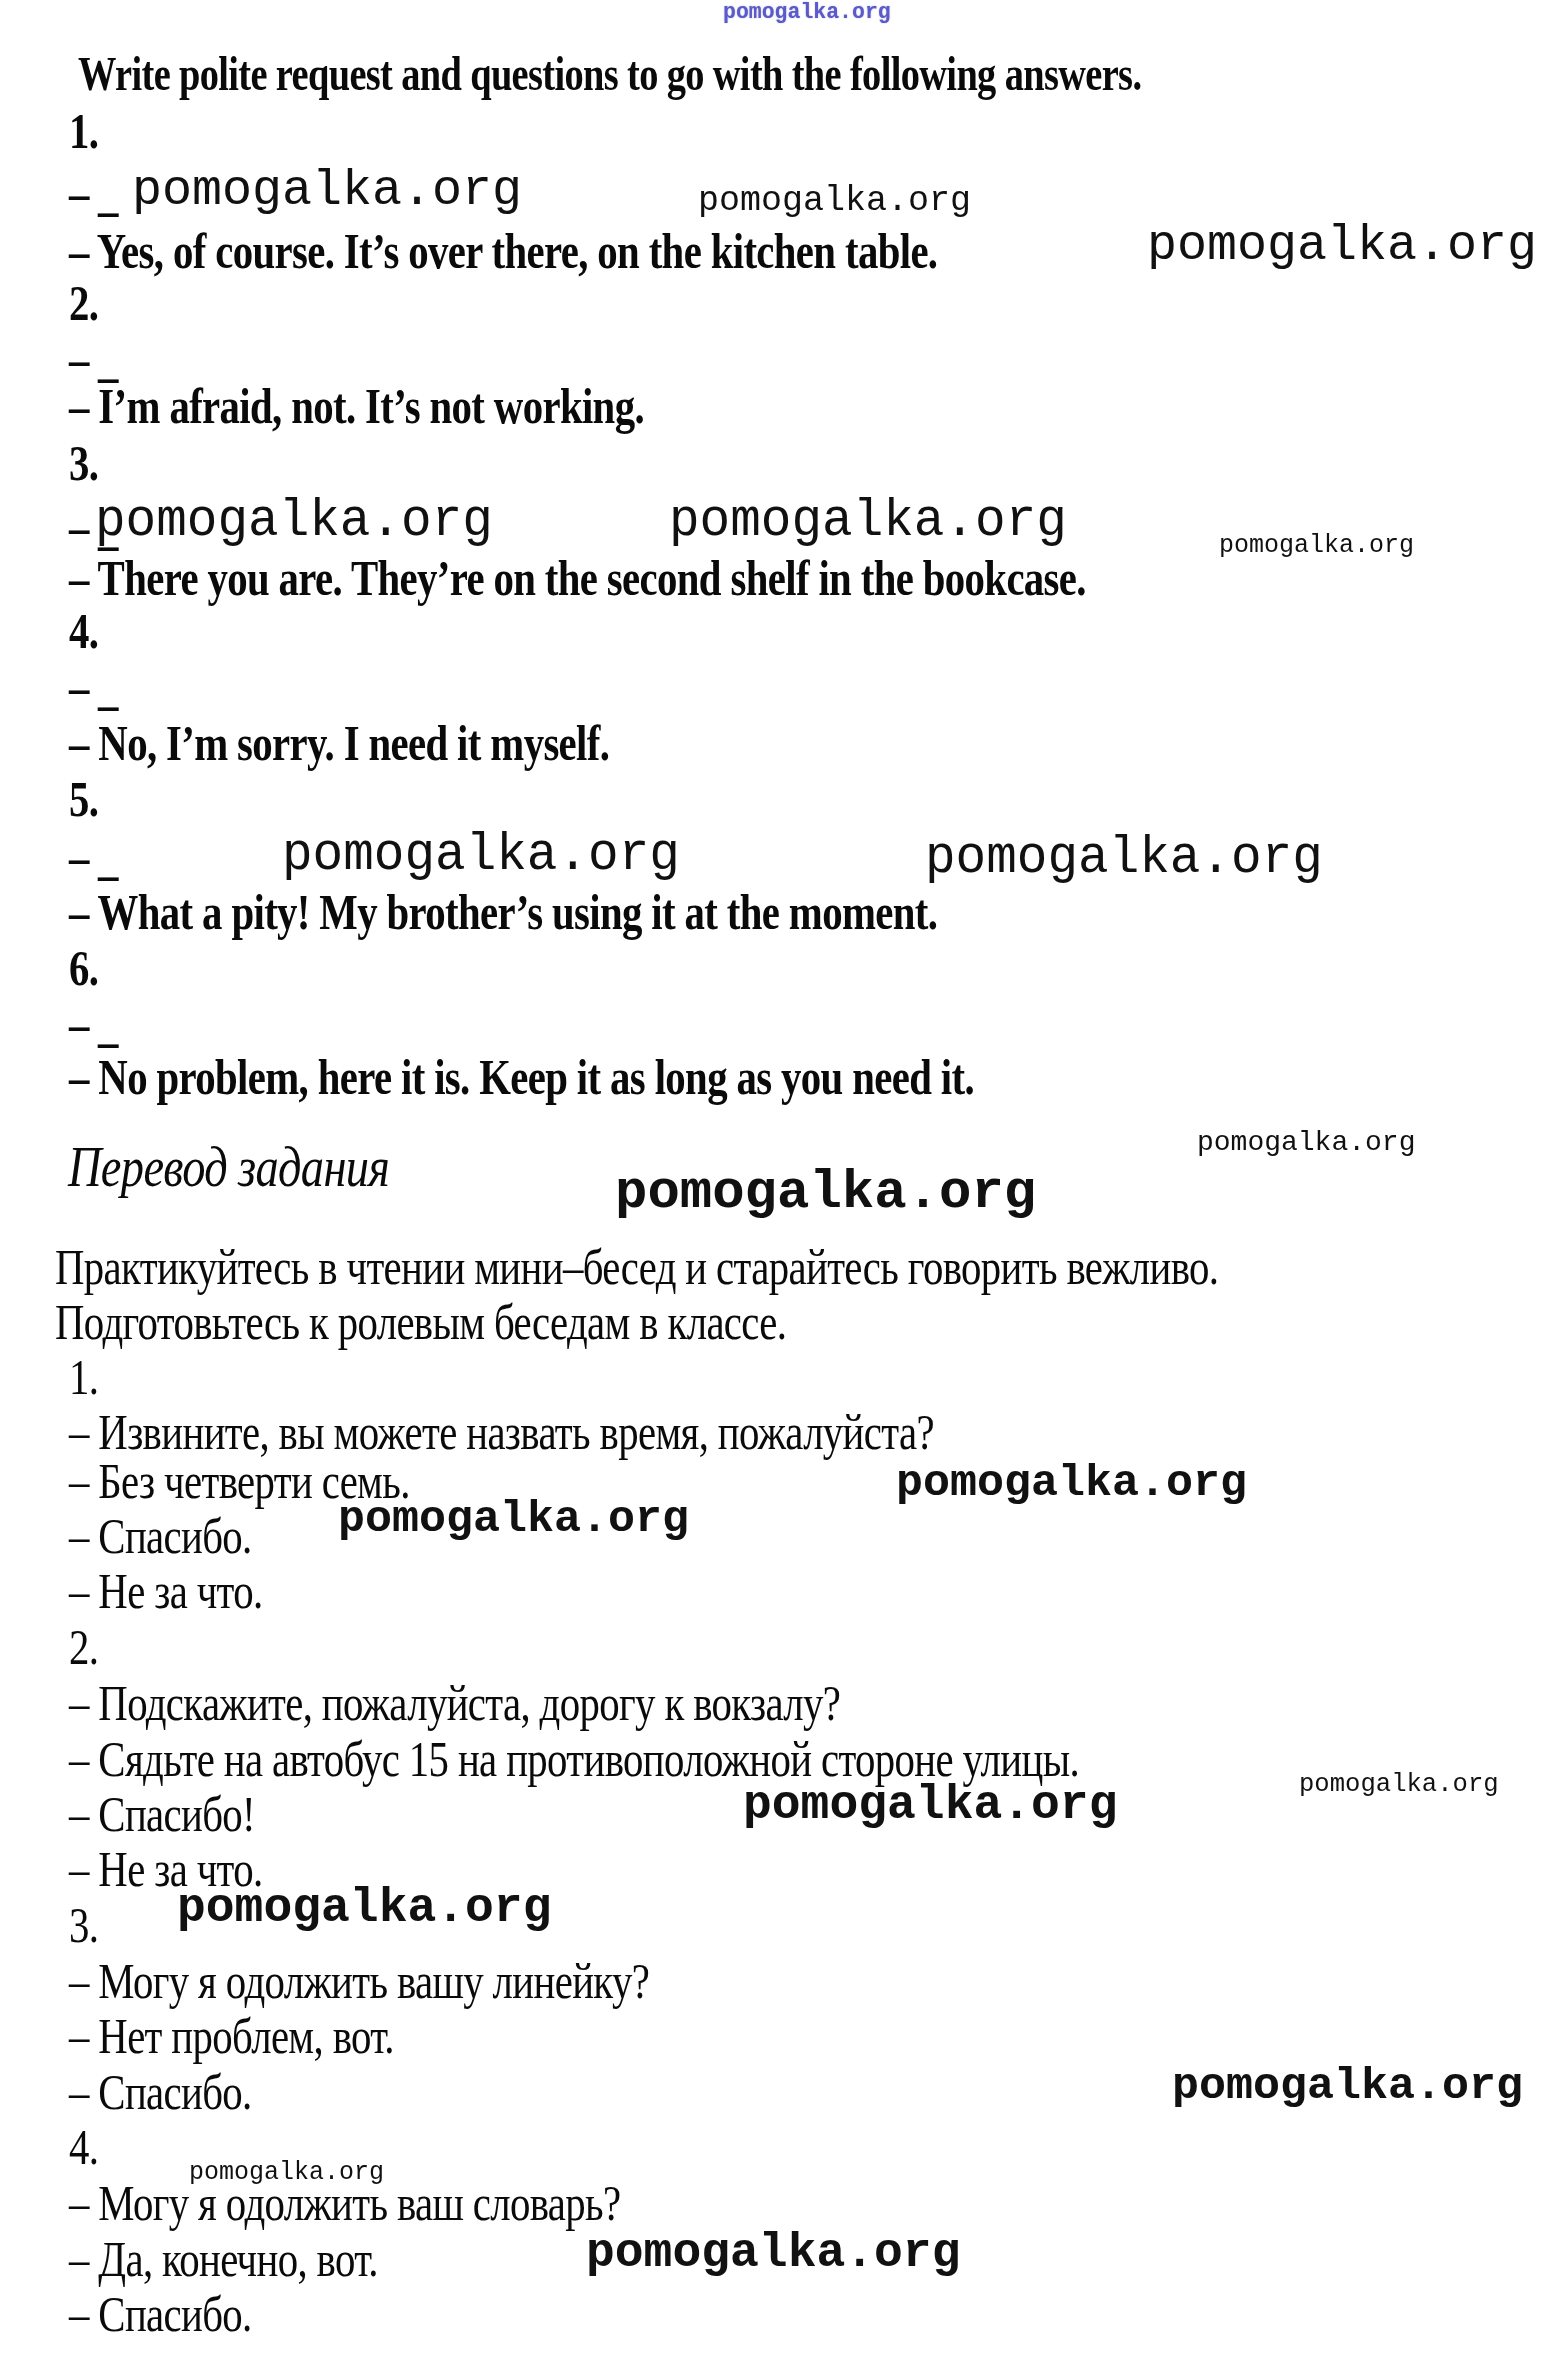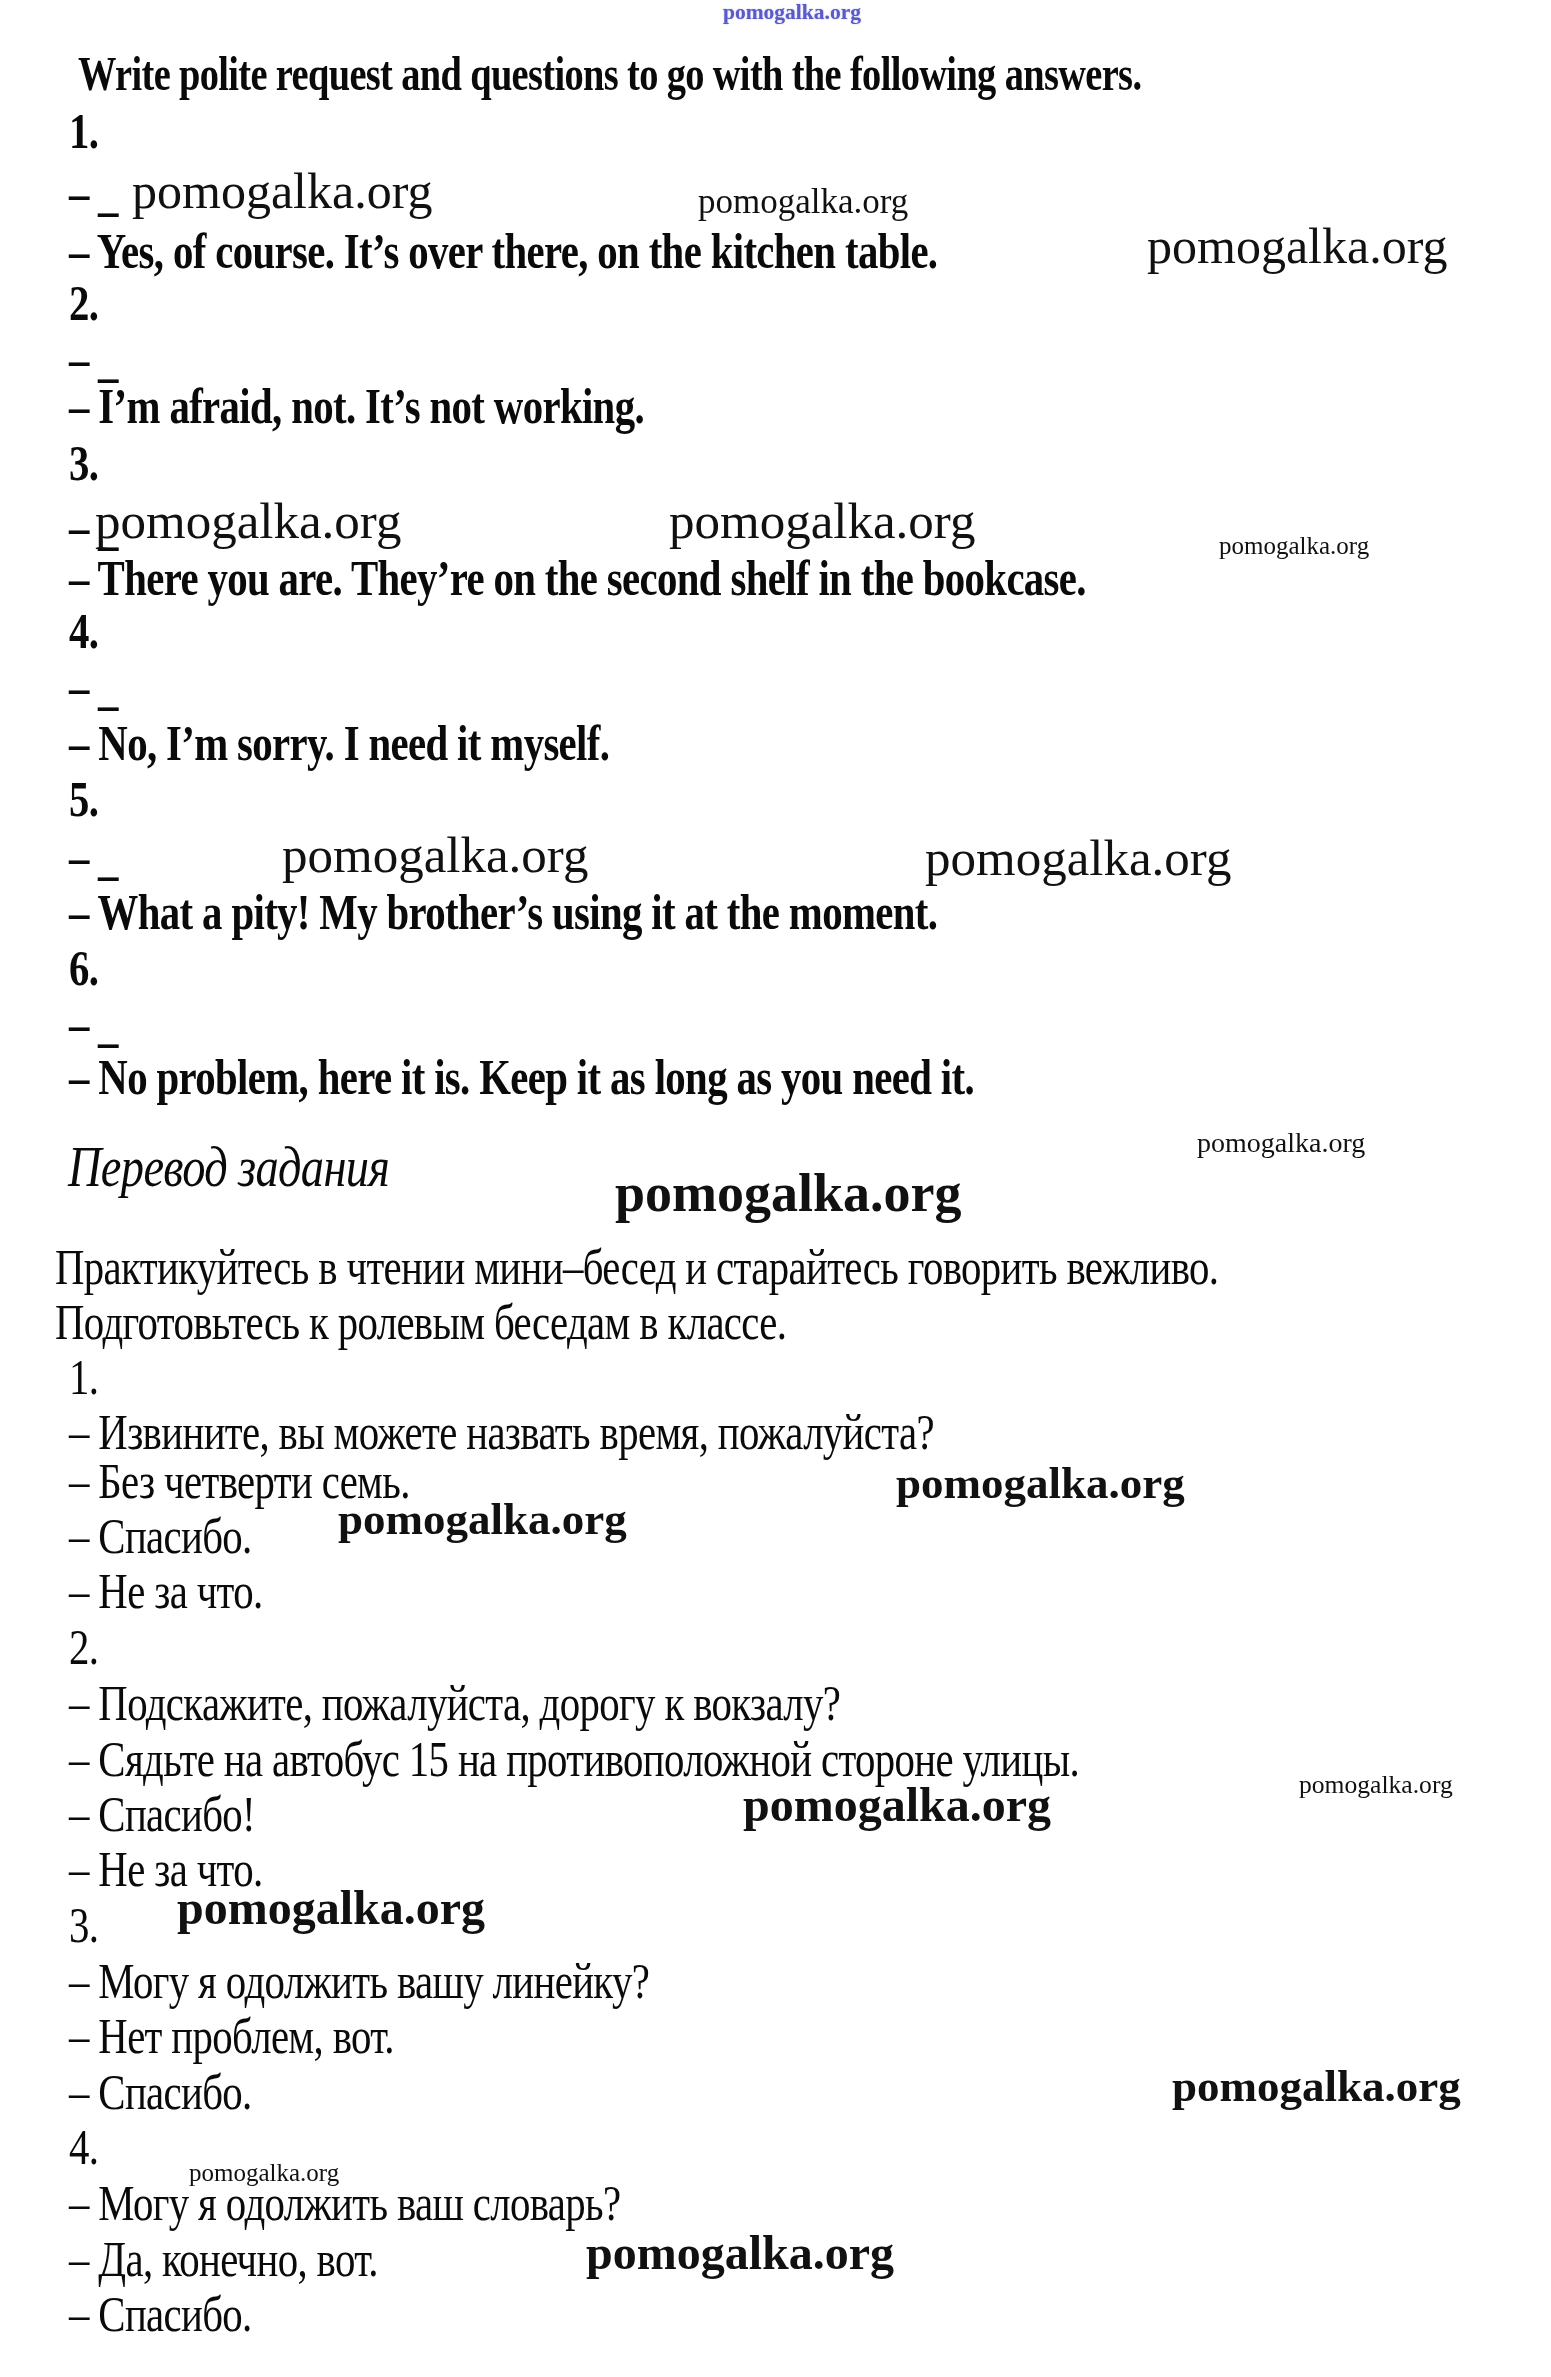--- a/index.html
+++ b/index.html
@@ -27,21 +27,21 @@
   .heading{
     left:68px;
     font-style:italic;
     font-weight:normal;
     font-size:58px;
   }
   .intro{left:55px;}
   .blank .us{margin-left:11.6px;}
   .wm{
     position:absolute;
-    font-family:Liberation Serif, serif;
+    font-family:Liberation Mono, monospace;
     font-weight:400;
     line-height:1;
     white-space:nowrap;
     color:#111111;
   }
   .wm.b{font-weight:700;}
   .wm.blue{
     color:#5a5ac8;
     font-weight:700;
     text-shadow:0 0 1.7px #b0b0e8;

